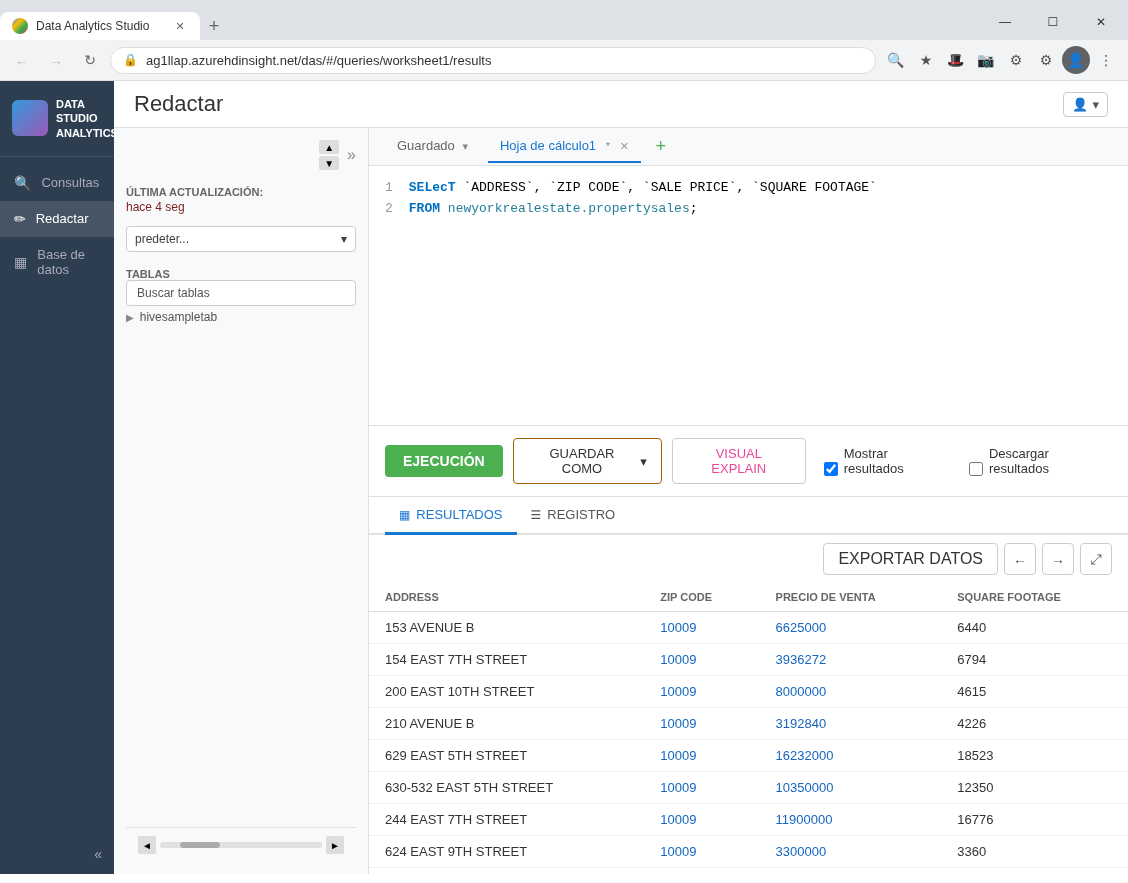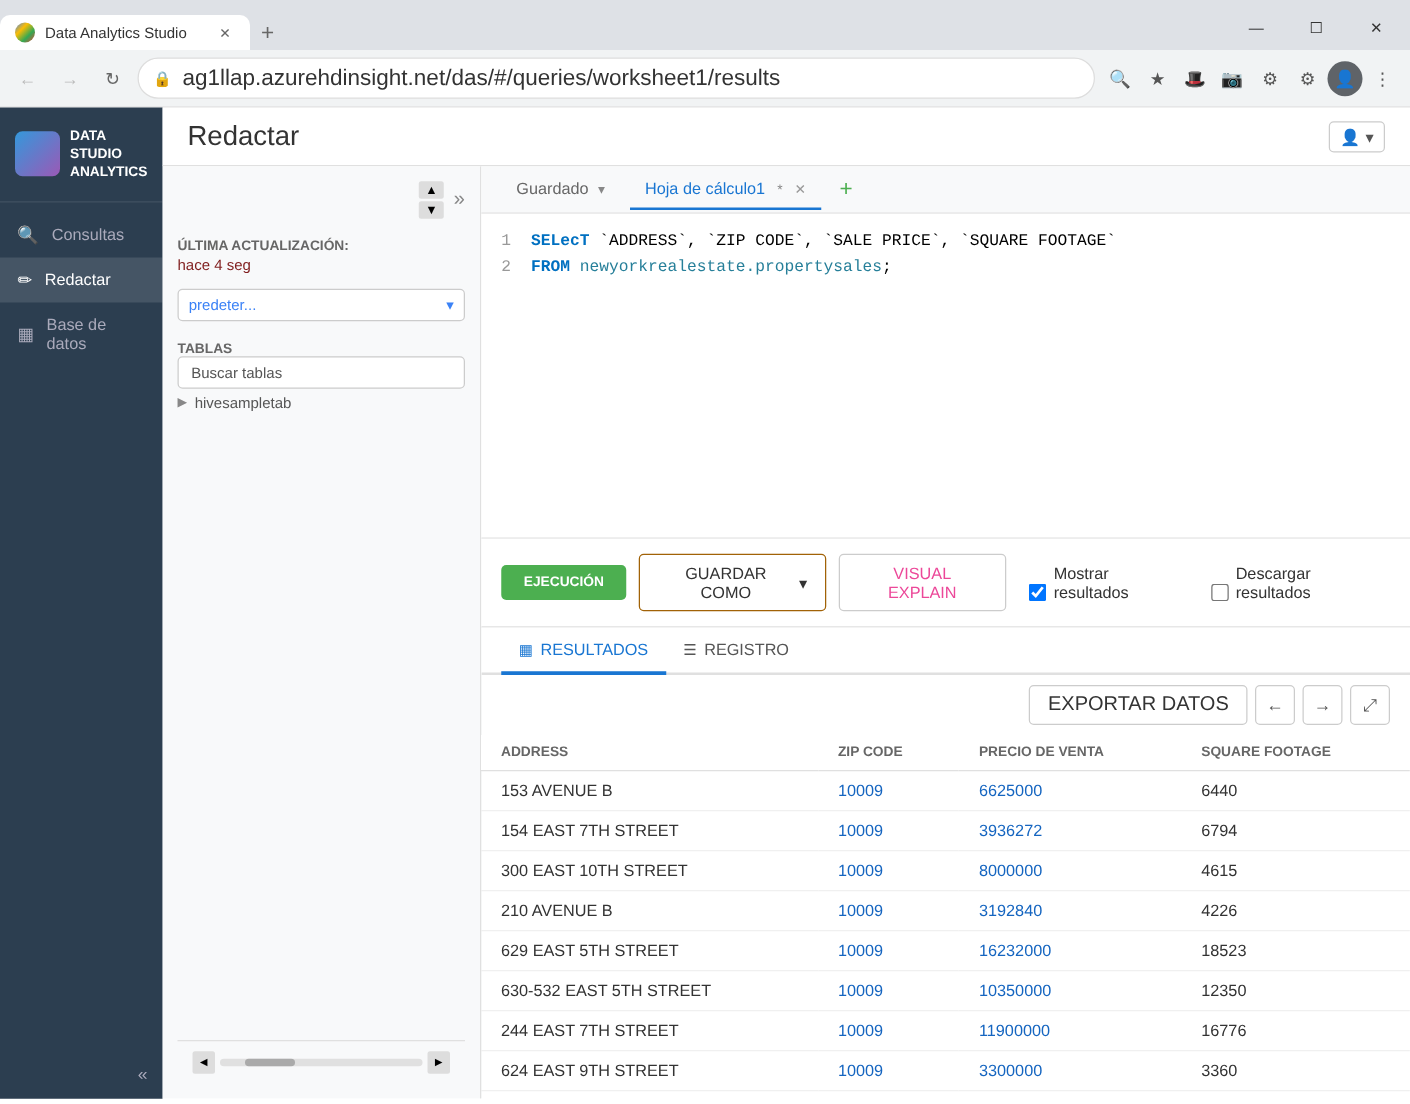--- a/index.html
+++ b/index.html
@@ -14,30 +14,30 @@
     .browser-tab .close-tab { width: 16px; height: 16px; border-radius: 50%; display: flex; align-items: center; justify-content: center; cursor: pointer; color: #666; font-size: 11px; }
     .new-tab-btn { width: 28px; height: 28px; display: flex; align-items: center; justify-content: center; cursor: pointer; color: #666; font-size: 18px; }
     .window-controls { margin-left: auto; display: flex; align-items: center; gap: 2px; padding-right: 4px; padding-bottom: 4px; }
     .win-btn { width: 46px; height: 28px; display: flex; align-items: center; justify-content: center; cursor: pointer; font-size: 12px; color: #333; }
 
     .address-bar-row { display: flex; align-items: center; padding: 6px 8px; gap: 6px; background: #f1f3f4; }
     .nav-btn { width: 28px; height: 28px; border-radius: 50%; display: flex; align-items: center; justify-content: center; cursor: pointer; color: #666; font-size: 14px; }
     .nav-btn.disabled { color: #bbb; cursor: default; }
     .address-bar { flex: 1; background: #fff; border: 1px solid #ddd; border-radius: 20px; padding: 5px 12px; display: flex; align-items: center; gap: 8px; }
     .lock-icon { color: #666; font-size: 12px; }
-    .address-text { flex: 1; font-size: 18px; color: #333; }
+    .address-text { flex: 1; font-size: 13px; color: #333; }
     .toolbar-icons { display: flex; gap: 2px; }
     .toolbar-icon { width: 28px; height: 28px; border-radius: 50%; display: flex; align-items: center; justify-content: center; cursor: pointer; color: #555; font-size: 14px; }
     .profile-icon { width: 28px; height: 28px; border-radius: 50%; background: #5f6368; display: flex; align-items: center; justify-content: center; color: #fff; font-size: 14px; cursor: pointer; }
 
     
     .app-layout { display: flex; height: 793px; }
 
     
-    .sidebar { width: 130px; background: #2c3e50; display: flex; flex-direction: column; flex-shrink: 0; }
+    .sidebar { width: 114px; background: #2c3e50; display: flex; flex-direction: column; flex-shrink: 0; }
     .sidebar-brand { padding: 16px 12px; display: flex; align-items: center; gap: 8px; border-bottom: 1px solid rgba(255,255,255,0.1); }
     .brand-icon { width: 36px; height: 36px; background: linear-gradient(135deg, #3498db, #9b59b6); border-radius: 6px; flex-shrink: 0; }
     .brand-text { font-size: 11px; font-weight: bold; color: #fff; line-height: 1.3; }
     .sidebar-nav { flex: 1; padding-top: 8px; }
     .sidebar-item { display: flex; align-items: center; gap: 10px; padding: 10px 14px; cursor: pointer; color: #aab; font-size: 13px; }
     .sidebar-item.active { background: rgba(255,255,255,0.12); color: #fff; }
     .sidebar-item .s-icon { font-size: 14px; }
     .sidebar-collapse { padding: 12px; display: flex; justify-content: flex-end; }
     .collapse-btn { color: #aab; cursor: pointer; font-size: 14px; }
 
@@ -53,21 +53,21 @@
     
     .editor-area { display: flex; flex: 1; overflow: hidden; }
 
     
     .left-panel { width: 255px; background: #f8f9fa; border-right: 1px solid #e0e0e0; padding: 12px; flex-shrink: 0; display: flex; flex-direction: column; gap: 12px; overflow-y: auto; }
     .panel-collapse-row { display: flex; justify-content: flex-end; align-items: center; margin-bottom: 4px; }
     .scroll-arrows { display: flex; flex-direction: column; gap: 2px; align-items: center; }
     .scroll-arrow { width: 20px; height: 14px; background: #ddd; border-radius: 2px; display: flex; align-items: center; justify-content: center; font-size: 10px; cursor: pointer; }
     .last-update-label { font-size: 11px; color: #666; font-weight: bold; text-transform: uppercase; }
     .last-update-time { font-size: 12px; color: #7f1d1d; margin-top: 2px; }
-    .preset-dropdown { border: 1px solid #ccc; border-radius: 4px; padding: 5px 8px; background: #fff; width: 100%; cursor: pointer; font-size: 12px; color: #3b82f6; display: flex; align-items: center; justify-content: space-between; }
+    .preset-dropdown { border: 1px solid #ccc; border-radius: 4px; padding: 5px 8px; background: #fff; width: 100%; cursor: pointer; font-size: 12px; color: #404040; display: flex; align-items: center; justify-content: space-between; }
     .tables-label { font-size: 11px; color: #666; font-weight: bold; text-transform: uppercase; margin-top: 4px; }
     .search-tables-btn { border: 1px solid #ccc; border-radius: 4px; padding: 5px 10px; background: #fff; font-size: 12px; cursor: pointer; width: 100%; text-align: left; color: #555; }
     .table-item { display: flex; align-items: center; gap: 6px; font-size: 12px; color: #555; padding: 4px 0; cursor: pointer; }
     .table-arrow { color: #888; font-size: 10px; }
 
     
     .bottom-scroll { display: flex; align-items: center; gap: 4px; padding: 8px 12px; border-top: 1px solid #e0e0e0; background: #f8f9fa; }
     .scroll-track { flex: 1; height: 6px; background: #e0e0e0; border-radius: 3px; position: relative; }
     .scroll-thumb { width: 40px; height: 6px; background: #aaa; border-radius: 3px; position: absolute; left: 20px; }
     .scroll-nav-btn { width: 18px; height: 18px; background: #ddd; border-radius: 2px; display: flex; align-items: center; justify-content: center; font-size: 10px; cursor: pointer; }
@@ -85,21 +85,21 @@
 
     
     .sql-editor { background: #fff; padding: 12px 16px; flex: 1; min-height: 200px; max-height: 260px; overflow: auto; font-family: 'Courier New', monospace; font-size: 13px; line-height: 1.6; border-bottom: 1px solid #e0e0e0; }
     .line-number { color: #999; margin-right: 16px; user-select: none; }
     .sql-line { display: flex; }
     .kw { color: #0070c1; font-weight: bold; }
     .tbl-name { color: #267f99; }
 
     
     .action-bar { display: flex; align-items: center; gap: 10px; padding: 12px 16px; border-bottom: 1px solid #e0e0e0; background: #fff; }
-    .btn-exec { background: #4caf50; color: #fff; border: none; padding: 8px 18px; font-size: 11px; font-weight: bold; border-radius: 4px; cursor: pointer; }
+    .btn-exec { background: #4caf50; color: #fff; border: none; padding: 8px 18px; font-size: 14px; font-weight: bold; border-radius: 4px; cursor: pointer; }
     .btn-save-as { background: #fff; color: #333; border: 1px solid #a16207; padding: 7px 14px; font-size: 13px; border-radius: 4px; cursor: pointer; display: flex; align-items: center; gap: 4px; }
     .btn-visual { background: #fff; color: #ec4899; border: 1px solid #ccc; padding: 7px 14px; font-size: 13px; border-radius: 4px; cursor: pointer; }
     .checkbox-group { display: flex; align-items: flex-end; gap: 6px; margin-left: 8px; font-size: 13px; color: #333; }
     .cb { width: 14px; height: 14px; cursor: pointer; }
 
     
     .results-area { flex: 1; display: flex; flex-direction: column; overflow: hidden; }
     .results-tabs { display: flex; align-items: center; gap: 0; padding: 0 16px; border-bottom: 2px solid #e0e0e0; background: #fff; }
     .result-tab { display: flex; align-items: center; gap: 6px; padding: 10px 14px; font-size: 13px; cursor: pointer; color: #555; border-bottom: 3px solid transparent; margin-bottom: -2px; }
     .result-tab.active { color: #1976d2; border-bottom: 3px solid #1976d2; font-weight: 500; }
@@ -316,21 +316,21 @@
                     <td class="numeric">6625000</td>
                     <td>6440</td>
                   </tr>
                   <tr>
                     <td>154 EAST 7TH STREET</td>
                     <td class="numeric">10009</td>
                     <td class="numeric">3936272</td>
                     <td>6794</td>
                   </tr>
                   <tr>
-                    <td>300 EAST 10TH STREET</td>
+                    <td>200 EAST 10TH STREET</td>
                     <td class="numeric">10009</td>
                     <td class="numeric">8000000</td>
                     <td>4615</td>
                   </tr>
                   <tr>
                     <td>210 AVENUE B</td>
                     <td class="numeric">10009</td>
                     <td class="numeric">3192840</td>
                     <td>4226</td>
                   </tr>

